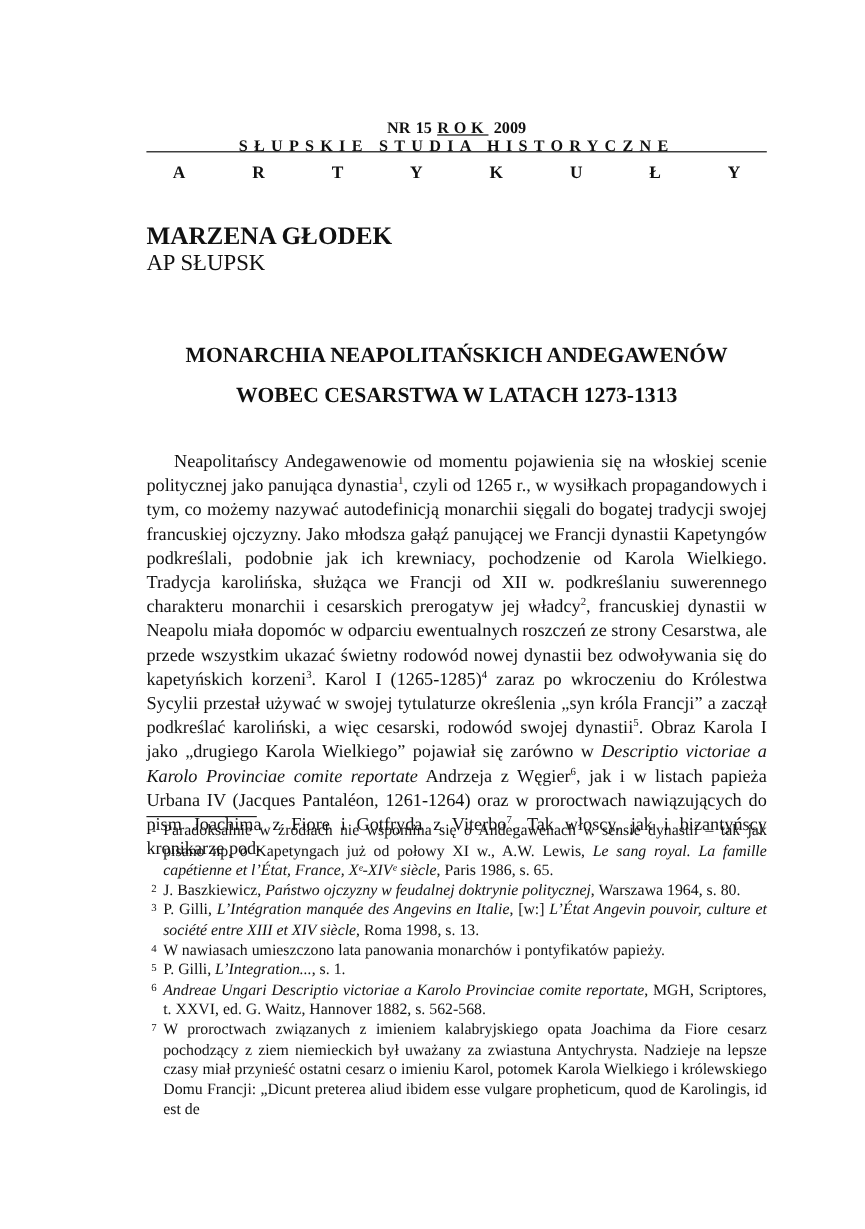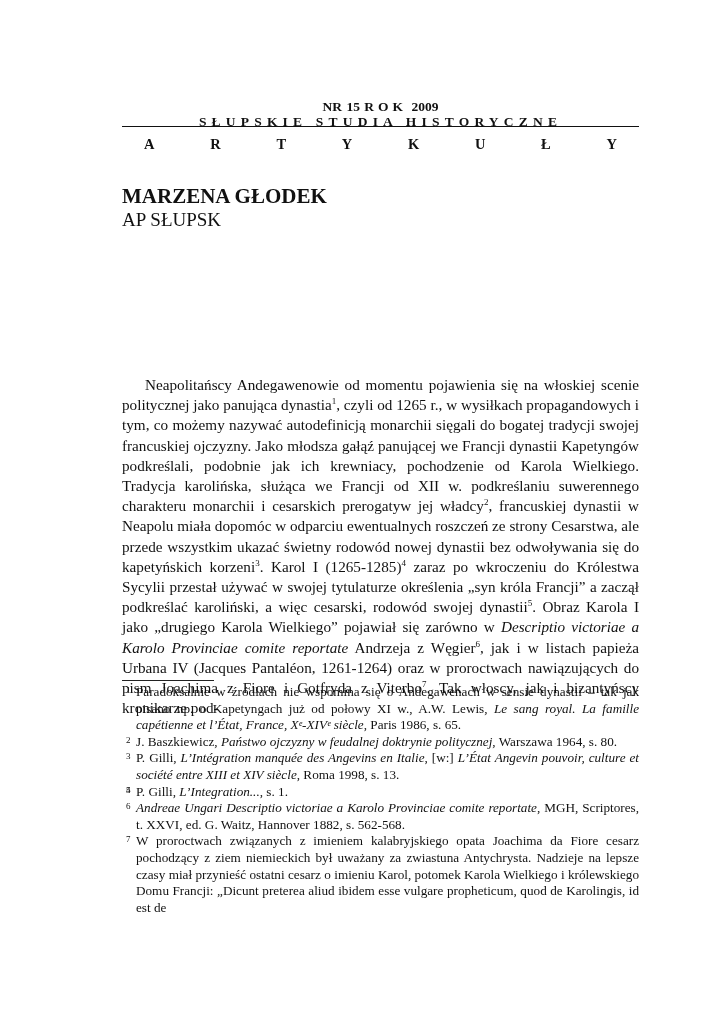--- a/index.html
+++ b/index.html
@@ -9,21 +9,21 @@
   }
   .page { position: absolute; left: 122px; top: 0; width: 517px; }
   .journal {
     position: absolute; top: 82px; left: 0; width: 517px; text-align: center;
     font-weight: bold; font-size: 13.5px; letter-spacing: 5.2px; line-height: 16px; margin-top: 32px;
   }
   .issue {
     position: absolute; top: 99px; left: 0; width: 517px; text-align: center;
     font-weight: bold; font-size: 13.5px; line-height: 16px; word-spacing: 1px;
   }
-  .issue span.spaced { letter-spacing: 4px; }
+  .issue span.spaced { letter-spacing: 4px; text-decoration: underline; }
   .rule { position: absolute; top: 126px; left: 0; width: 517px; height: 0; border-top: 1.6px solid #111; }
   .section {
     position: absolute; top: 135px; left: 22px; width: 473px; display: flex; justify-content: space-between;
     font-weight: bold; font-size: 14.5px; line-height: 18px;
   }
   .author { position: absolute; top: 187px; left: 0; font-weight: bold; font-size: 21px; line-height: 18px; }
   .affil { position: absolute; top: 211px; left: 0; font-size: 19px; line-height: 18px; }
   .title {
     position: absolute; top: 280px; left: 0; width: 517px; text-align: center;
     font-weight: bold; font-size: 18px; line-height: 33px;
@@ -58,28 +58,30 @@
     <span>K</span>
     <span>U</span>
     <span>Ł</span>
     <span>Y</span>
   </div>
 
   <div class="author">MARZENA GŁODEK</div>
   <div class="affil">AP SŁUPSK</div>
 
   <div class="title">
+    <div>MONARCHIA NEAPOLITAŃSKICH ANDEGAWENÓW</div>
+    <div>WOBEC CESARSTWA W LATACH 1273-1313</div>
   </div>
 
   <p class="body-text"><span>Neapolitańscy Andegawenowie od momentu pojawienia się na włoskiej scenie politycznej jako panująca dynastia</span><sup>1</sup><span>, czyli od 1265 r., w wysiłkach propagandowych i tym, co możemy nazywać autodefinicją monarchii sięgali do bogatej tradycji swojej francuskiej ojczyzny. Jako młodsza gałąź panującej we Francji dynastii Kapetyngów podkreślali, podobnie jak ich krewniacy, pochodzenie od Karola Wielkiego. Tradycja karolińska, służąca we Francji od XII w. podkreślaniu suwerennego charakteru monarchii i cesarskich prerogatyw jej władcy</span><sup>2</sup><span>, francuskiej dynastii w Neapolu miała dopomóc w odparciu ewentualnych roszczeń ze strony Cesarstwa, ale przede wszystkim ukazać świetny rodowód nowej dynastii bez odwoływania się do kapetyńskich korzeni</span><sup>3</sup><span>. Karol I (1265-1285)</span><sup>4</sup><span> zaraz po wkroczeniu do Królestwa Sycylii przestał używać w swojej tytulaturze określenia „syn króla Francji” a zaczął podkreślać karoliński, a więc cesarski, rodowód swojej dynastii</span><sup>5</sup><span>. Obraz Karola I jako „drugiego Karola Wielkiego” pojawiał się zarówno w </span><i>Descriptio victoriae a Karolo Provinciae comite reportate</i><span> Andrzeja z Węgier</span><sup>6</sup><span>, jak i w listach papieża Urbana IV (Jacques Pantaléon, 1261-1264) oraz w proroctwach nawiązujących do pism Joachima z Fiore i Gotfryda z Viterbo</span><sup>7</sup><span>. Tak włoscy, jak i bizantyńscy kronikarze pod-</span></p>
 
   <div class="fn-sep"></div>
 
   <div class="footnotes">
     <p class="fn"><span class="num">1</span><span>Paradoksalnie w źródłach nie wspomina się o Andegawenach w sensie dynastii – tak jak pisano np. o Kapetyngach już od połowy XI w., A.W. Lewis, </span><i>Le sang royal. La famille capétienne et l’État, France, Xᵉ-XIVᵉ siècle</i><span>, Paris 1986, s. 65.</span></p>
     <p class="fn"><span class="num">2</span><span>J. Baszkiewicz, </span><i>Państwo ojczyzny w feudalnej doktrynie politycznej</i><span>, Warszawa 1964, s. 80.</span></p>
     <p class="fn"><span class="num">3</span><span>P. Gilli, </span><i>L’Intégration manquée des Angevins en Italie</i><span>, [w:] </span><i>L’État Angevin pouvoir, culture et société entre XIII et XIV siècle</i><span>, Roma 1998, s. 13.</span></p>
-    <p class="fn"><span class="num">4</span></p>
+    <p class="fn"><span class="num">4</span><span>W nawiasach umieszczono lata panowania monarchów i pontyfikatów papieży.</span></p>
     <p class="fn"><span class="num">5</span><span>P. Gilli, </span><i>L’Integration...</i><span>, s. 1.</span></p>
     <p class="fn"><span class="num">6</span><i>Andreae Ungari Descriptio victoriae a Karolo Provinciae comite reportate</i><span>, MGH, Scriptores, t. XXVI, ed. G. Waitz, Hannover 1882, s. 562-568.</span></p>
     <p class="fn"><span class="num">7</span><span>W proroctwach związanych z imieniem kalabryjskiego opata Joachima da Fiore cesarz pochodzący z ziem niemieckich był uważany za zwiastuna Antychrysta. Nadzieje na lepsze czasy miał przynieść ostatni cesarz o imieniu Karol, potomek Karola Wielkiego i królewskiego Domu Francji: „Dicunt preterea aliud ibidem esse vulgare propheticum, quod de Karolingis, id est de</span></p>
   </div>
 </div>
 
 </body></html>

